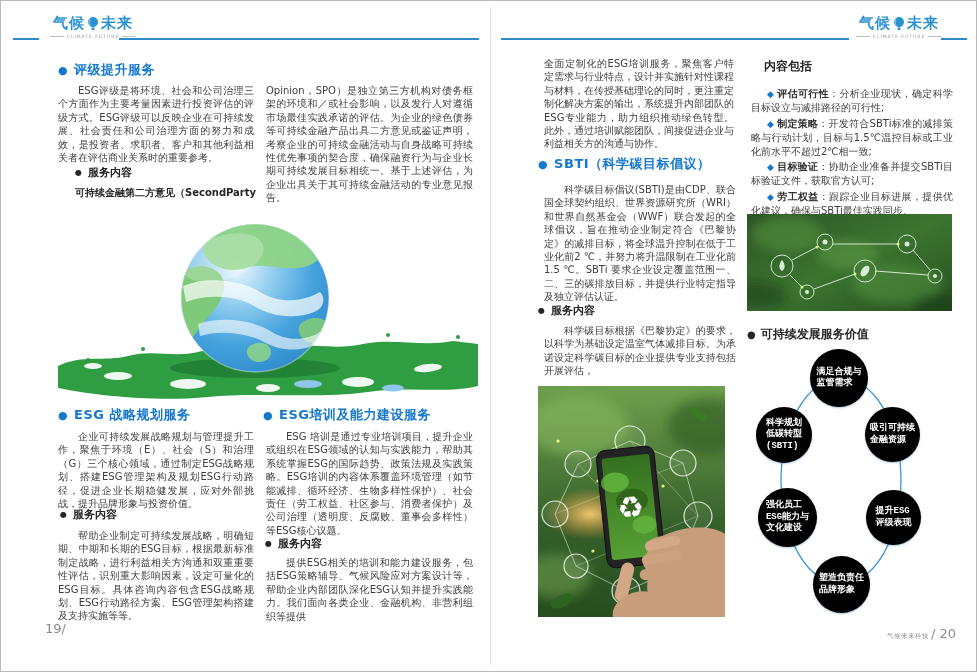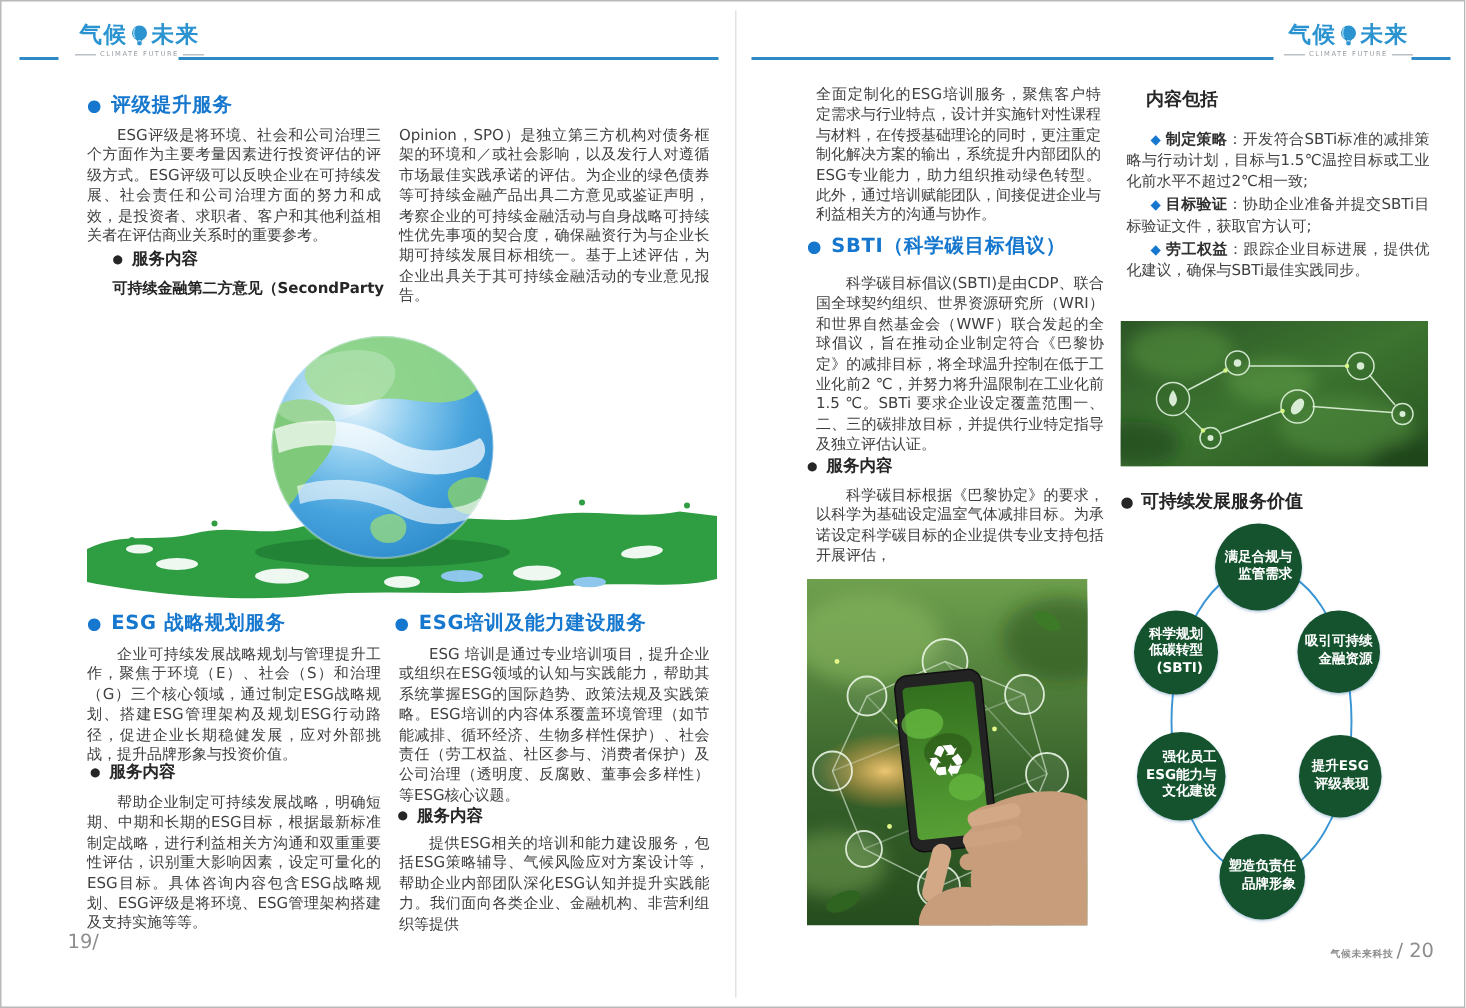--- a/index.html
+++ b/index.html
@@ -24,25 +24,25 @@
   .blk-title .b1{font-size:10px;margin-right:5px;}
   
   .para{position:absolute;font-size:10px;line-height:13.4px;color:#404040;text-align:justify;}
   .ind{text-indent:2em;}
   .bold-line{position:absolute;font-size:10px;line-height:13.4px;color:#262626;font-weight:bold;white-space:nowrap;}
   .items{position:absolute;}
   .item{font-size:10px;line-height:13.4px;color:#404040;text-align:justify;text-indent:1.6em;margin:0 0 2px 0;}
   .item .dia{color:#1577cd;font-size:9px;margin-right:3px;}
   .item b{color:#303030;}
   
-  .vc{position:absolute;border-radius:50%;background:#14532d;color:#ffffff;font-weight:bold;font-size:9px;line-height:11.5px;display:flex;align-items:center;justify-content:center;text-align:right;white-space:pre-line;box-shadow:0 1px 2px rgba(20,90,150,.35);}
+  .vc{position:absolute;border-radius:50%;background:#000000;color:#ffffff;font-weight:bold;font-size:9px;line-height:11.5px;display:flex;align-items:center;justify-content:center;text-align:left;white-space:pre-line;box-shadow:0 1px 2px rgba(20,90,150,.35);font-family:Liberation Mono, monospace;}
   
   .footer-l{position:absolute;font-size:13px;color:#8d8d8d;}
   .footer-r{position:absolute;text-align:right;color:#8d8d8d;white-space:nowrap;}
-  .footer-r .brand{font-size:6.5px;letter-spacing:.5px;font-weight:bold;}
+  .footer-r .brand{font-size:6.5px;letter-spacing:.5px;}
   .footer-r .pg{font-size:13px;margin-left:2px;}
 </style>
 </head>
 <body>
 
 <div class="spread">
 
   <div>
 
     <div class="hline" style="left:12px;top:37px;width:26px;"></div>
@@ -114,21 +114,21 @@
         <path d="M125,70 C150,60 182,64 202,76 C222,88 244,86 262,76 C268,82 266,92 256,96 C236,104 212,100 196,90 C178,79 148,78 128,86 Z" fill="#ffffff" opacity="0.7"></path>
         <path d="M140,108 C165,100 195,104 214,116 C230,126 250,124 262,116 L262,126 C246,136 224,136 206,126 C188,116 160,114 142,120 Z" fill="#ffffff" opacity="0.6"></path>
         <ellipse cx="165" cy="42" rx="42" ry="22" fill="#ffffff" opacity="0.22" transform="rotate(-18 165 42)"></ellipse>
       </g>
       <circle cx="197" cy="82" r="74" fill="none" stroke="#ffffff" stroke-opacity="0.35" stroke-width="1.5"></circle>
     </svg>
 
     <div class="sec-title" style="left:57px;top:405px;"><span class="b1">●</span><span>ESG 战略规划服务</span></div>
     <div class="para ind" style="left:57px;top:429px;width:196px;">企业可持续发展战略规划与管理提升工作，聚焦于环境（E）、社会（S）和治理（G）三个核心领域，通过制定ESG战略规划、搭建ESG管理架构及规划ESG行动路径，促进企业长期稳健发展，应对外部挑战，提升品牌形象与投资价值。</div>
     <div class="svc" style="left:59px;top:506px;"><span class="b2">●</span><span>服务内容</span></div>
-    <div class="para ind" style="left:57px;top:528px;width:196px;">帮助企业制定可持续发展战略，明确短期、中期和长期的ESG目标，根据最新标准制定战略，进行利益相关方沟通和双重重要性评估，识别重大影响因素，设定可量化的ESG目标。具体咨询内容包含ESG战略规划、ESG评级是将环境、ESG管理架构搭建及支持实施等等。</div>
+    <div class="para ind" style="left:57px;top:528px;width:196px;">帮助企业制定可持续发展战略，明确短期、中期和长期的ESG目标，根据最新标准制定战略，进行利益相关方沟通和双重重要性评估，识别重大影响因素，设定可量化的ESG目标。具体咨询内容包含ESG战略规划、ESG行动路径方案、ESG管理架构搭建及支持实施等等。</div>
 
     <div class="sec-title" style="left:262px;top:405px;"><span class="b1">●</span><span>ESG培训及能力建设服务</span></div>
     <div class="para ind" style="left:265px;top:429px;width:207px;">ESG 培训是通过专业培训项目，提升企业或组织在ESG领域的认知与实践能力，帮助其系统掌握ESG的国际趋势、政策法规及实践策略。ESG培训的内容体系覆盖环境管理（如节能减排、循环经济、生物多样性保护）、社会责任（劳工权益、社区参与、消费者保护）及公司治理（透明度、反腐败、董事会多样性）等ESG核心议题。</div>
     <div class="svc" style="left:264px;top:535px;"><span class="b2">●</span><span>服务内容</span></div>
     <div class="para ind" style="left:265px;top:555px;width:207px;">提供ESG相关的培训和能力建设服务，包括ESG策略辅导、气候风险应对方案设计等，帮助企业内部团队深化ESG认知并提升实践能力。我们面向各类企业、金融机构、非营利组织等提供</div>
 
     <div class="footer-l" style="left:44px;top:620px;">19/</div>
   </div>
 
   <div class="divider"></div>
@@ -229,20 +229,21 @@
         <rect x="101" y="184" width="40" height="11" rx="5.5" transform="rotate(-8 101 184)" fill="#c79d7b"></rect>
         <rect x="80" y="176" width="13" height="40" rx="6.5" transform="rotate(14 86 196)" fill="#d2a886"></rect>
         <ellipse cx="100" cy="225" rx="26" ry="19" transform="rotate(-18 100 225)" fill="#c79d7b"></ellipse>
       </g>
       <ellipse cx="160" cy="28" rx="10" ry="5" fill="#3c7a28" transform="rotate(30 160 28)"></ellipse>
       <ellipse cx="24" cy="215" rx="12" ry="6" fill="#2f6420" transform="rotate(-25 24 215)"></ellipse>
     </svg>
 
     <div class="blk-title" style="left:763px;top:57px;">内容包括</div>
     <div class="items" style="left:750px;top:86px;width:202px;">
+      <p class="item"><span class="dia">◆</span><b>评估可行性</b><span>：分析企业现状，确定科学目标设立与减排路径的可行性;</span></p>
       <p class="item"><span class="dia">◆</span><b>制定策略</b><span>：开发符合SBTi标准的减排策略与行动计划，目标与1.5℃温控目标或工业化前水平不超过2℃相一致;</span></p>
       <p class="item"><span class="dia">◆</span><b>目标验证</b><span>：协助企业准备并提交SBTi目标验证文件，获取官方认可;</span></p>
       <p class="item"><span class="dia">◆</span><b>劳工权益</b><span>：跟踪企业目标进展，提供优化建议，确保与SBTi最佳实践同步。</span></p>
     </div>
 
     <svg class="abs" style="left:746px;top:213px;" width="205" height="97" viewBox="0 0 205 97">
       <defs>
         <linearGradient id="gg" x1="0" y1="0" x2="1" y2="1">
           <stop offset="0%" stop-color="#2c5526"></stop>
             <stop offset="50%" stop-color="#3c7430"></stop>

